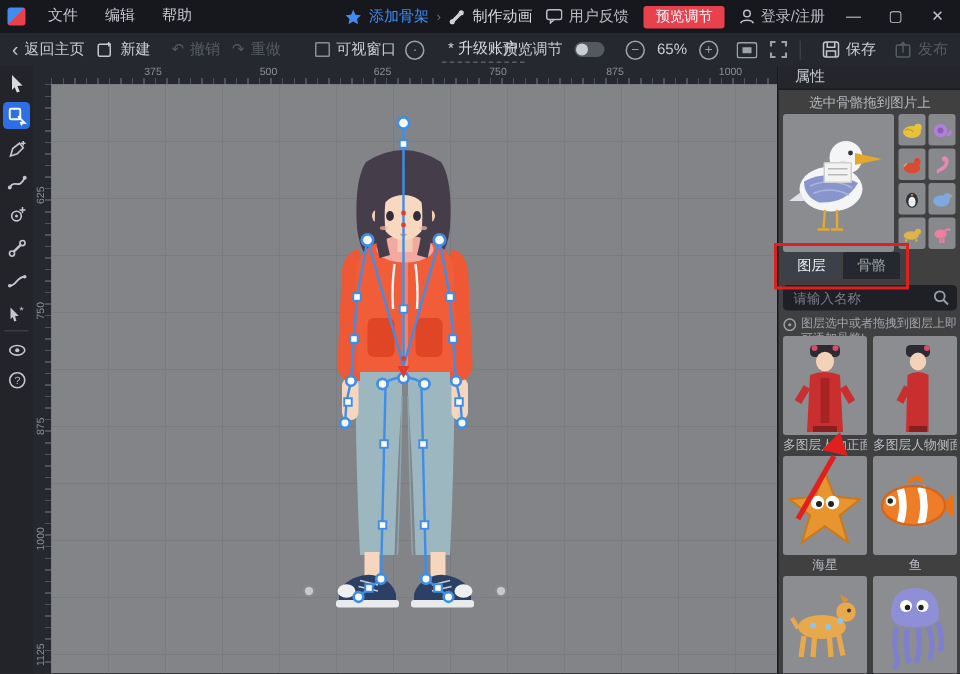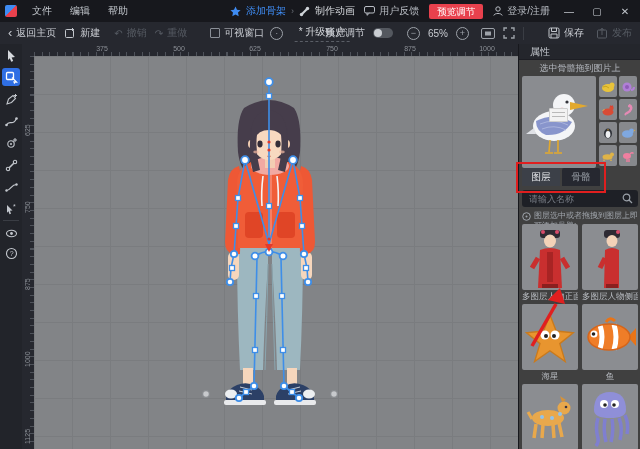--- a/index.html
+++ b/index.html
@@ -168,21 +168,21 @@
       <span>65%</span>
       <span class="circ">+</span>
       <svg width="14" height="11" viewBox="0 0 14 11" style="margin-left:4px;">
         <rect x="0.5" y="0.5" width="13" height="10" rx="1.5" fill="none" stroke="#9da2a9"></rect>
         <rect x="4" y="3.5" width="6" height="4" fill="#9da2a9"></rect>
       </svg>
       <svg width="12" height="12" viewBox="0 0 12 12">
         <path d="M1 4 L1 1 L4 1 M8 1 L11 1 L11 4 M11 8 L11 11 L8 11 M4 11 L1 11 L1 8" fill="none" stroke="#9da2a9" stroke-width="1.4"></path>
       </svg>
       <span class="vsep"></span>
-      <span class="tgrp" style="margin-left:16px;">
+      <span class="tgrp" style="margin-left:6px;">
         <svg width="12" height="12" viewBox="0 0 12 12">
           <rect x="1" y="1" width="10" height="10" rx="1.5" fill="none" stroke="#c3c7cd"></rect>
           <path d="M3.5 1 L3.5 4.5 L8.5 4.5 L8.5 1 M3 11 L3 7 L9 7 L9 11" fill="none" stroke="#c3c7cd"></path>
         </svg>
         <span>保存</span>
       </span>
       <span class="tgrp dim" style="margin-left:4px;">
         <svg width="12" height="12" viewBox="0 0 12 12">
           <rect x="1.5" y="3" width="9" height="8" rx="1" fill="none" stroke="#565b63"></rect>
           <path d="M6 8 L6 1.5 M4 3.5 L6 1.2 L8 3.5" fill="none" stroke="#565b63"></path>

